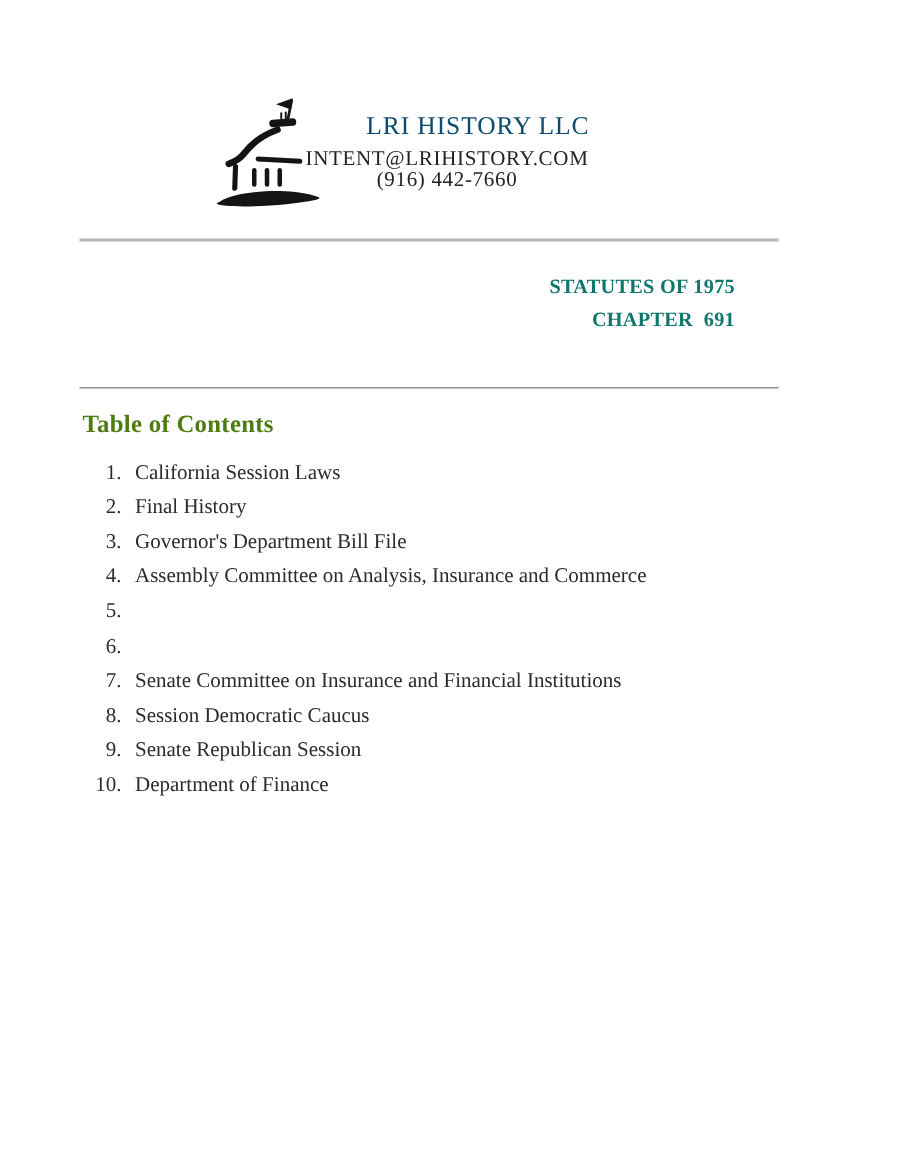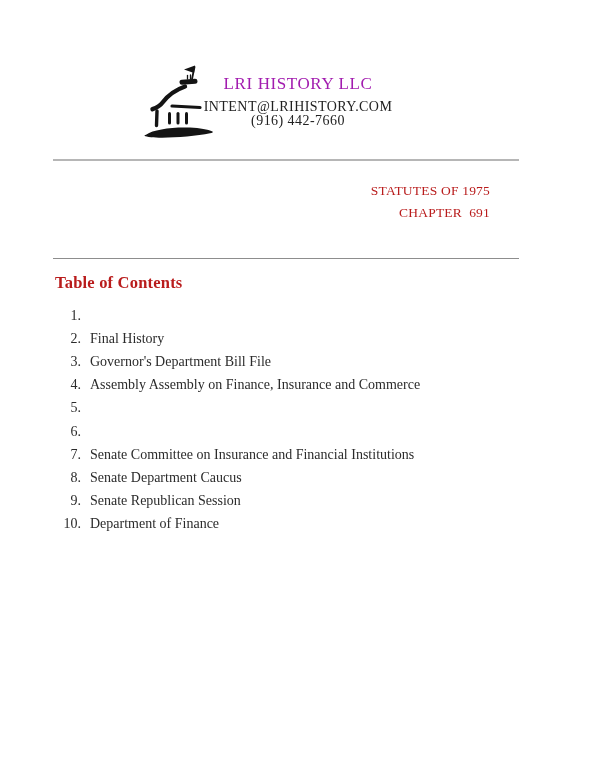--- a/index.html
+++ b/index.html
@@ -13,43 +13,44 @@
   }
   .page { position: absolute; inset: 0; background: #ffffff; }
 
   
   .logo-svg { position: absolute; left: 140px; top: 62px; width: 80px; height: 82px; }
   .header-text {
     position: absolute; left: 203px; top: 74px; width: 190px;
     text-align: center;
   }
   .company-name {
-    font-size: 17px; letter-spacing: 0.6px; color: #a21caf;
+    font-size: 17px; letter-spacing: 0.6px; color: #0c4a6e;
     white-space: nowrap;
+    text-align: right;
   }
   .contact-lines { margin-top: 6px; font-size: 14px; letter-spacing: 0.45px; line-height: 13.5px; color: #222222; }
 
   
   .rule { position: absolute; left: 53px; width: 466px; }
   .rule-top { top: 159px; height: 2px; background: #b6b6b6; }
   .rule-mid { top: 258px; height: 1px; background: #8d8d8d; }
 
   
   .reference {
     position: absolute; top: 180px; right: 110px;
-    text-align: right; font-weight: normal;
-    font-size: 13.5px; line-height: 22px; color: #b91c1c;
+    text-align: right; font-weight: bold;
+    font-size: 13.5px; line-height: 22px; color: #0f766e;
     letter-spacing: 0.2px;
   }
   .reference .ref-line { white-space: pre; }
 
   
   .toc-heading {
     position: absolute; left: 55px; top: 273px;
-    font-weight: bold; font-size: 16.5px; color: #b91c1c;
+    font-weight: bold; font-size: 16.5px; color: #4d7c0f;
     letter-spacing: 0.2px;
   }
   .toc-list {
     position: absolute; left: 55px; top: 304px;
     margin: 0; padding: 0; list-style: none;
     font-size: 14px; color: #2b2b2b;
   }
   .toc-item { display: flex; align-items: center; height: 23.2px; }
   .toc-num { width: 26px; text-align: right; flex: none; }
   .toc-label { padding-left: 9px; white-space: nowrap; }
@@ -98,46 +99,47 @@
     <div class="ref-line">CHAPTER  691</div>
   </div>
 
   <div class="rule rule-mid"></div>
 
   <div class="toc-heading">Table of Contents</div>
 
   <ol class="toc-list">
     <li class="toc-item">
       <span class="toc-num">1.</span>
+      <span class="toc-label">California Session Laws</span>
     </li>
     <li class="toc-item">
       <span class="toc-num">2.</span>
       <span class="toc-label">Final History</span>
     </li>
     <li class="toc-item">
       <span class="toc-num">3.</span>
       <span class="toc-label">Governor's Department Bill File</span>
     </li>
     <li class="toc-item">
       <span class="toc-num">4.</span>
-      <span class="toc-label">Assembly Assembly on Finance, Insurance and Commerce</span>
+      <span class="toc-label">Assembly Committee on Analysis, Insurance and Commerce</span>
     </li>
     <li class="toc-item">
       <span class="toc-num">5.</span>
     </li>
     <li class="toc-item">
       <span class="toc-num">6.</span>
     </li>
     <li class="toc-item">
       <span class="toc-num">7.</span>
       <span class="toc-label">Senate Committee on Insurance and Financial Institutions</span>
     </li>
     <li class="toc-item">
       <span class="toc-num">8.</span>
-      <span class="toc-label">Senate Department Caucus</span>
+      <span class="toc-label">Session Democratic Caucus</span>
     </li>
     <li class="toc-item">
       <span class="toc-num">9.</span>
       <span class="toc-label">Senate Republican Session</span>
     </li>
     <li class="toc-item">
       <span class="toc-num">10.</span>
       <span class="toc-label">Department of Finance</span>
     </li>
   </ol>

